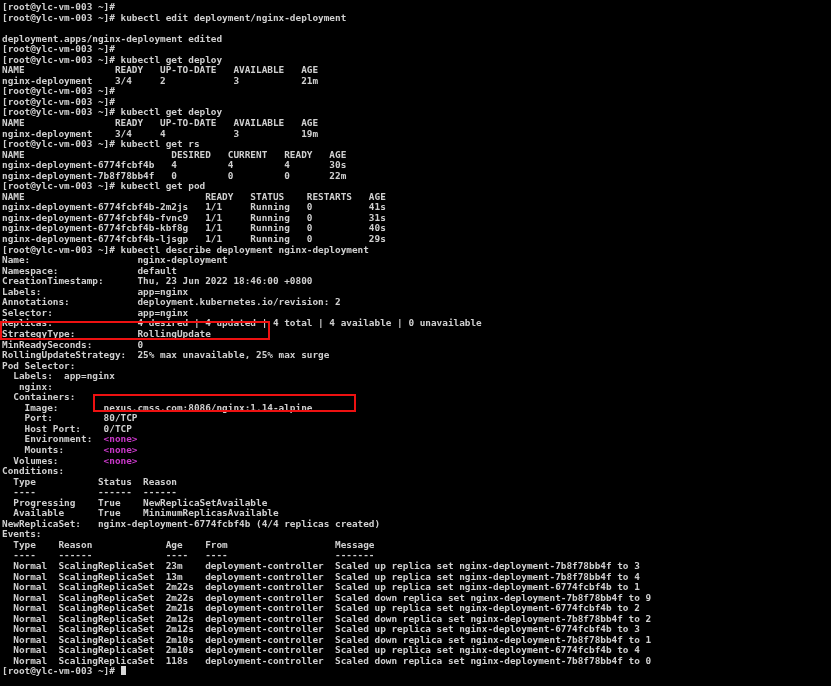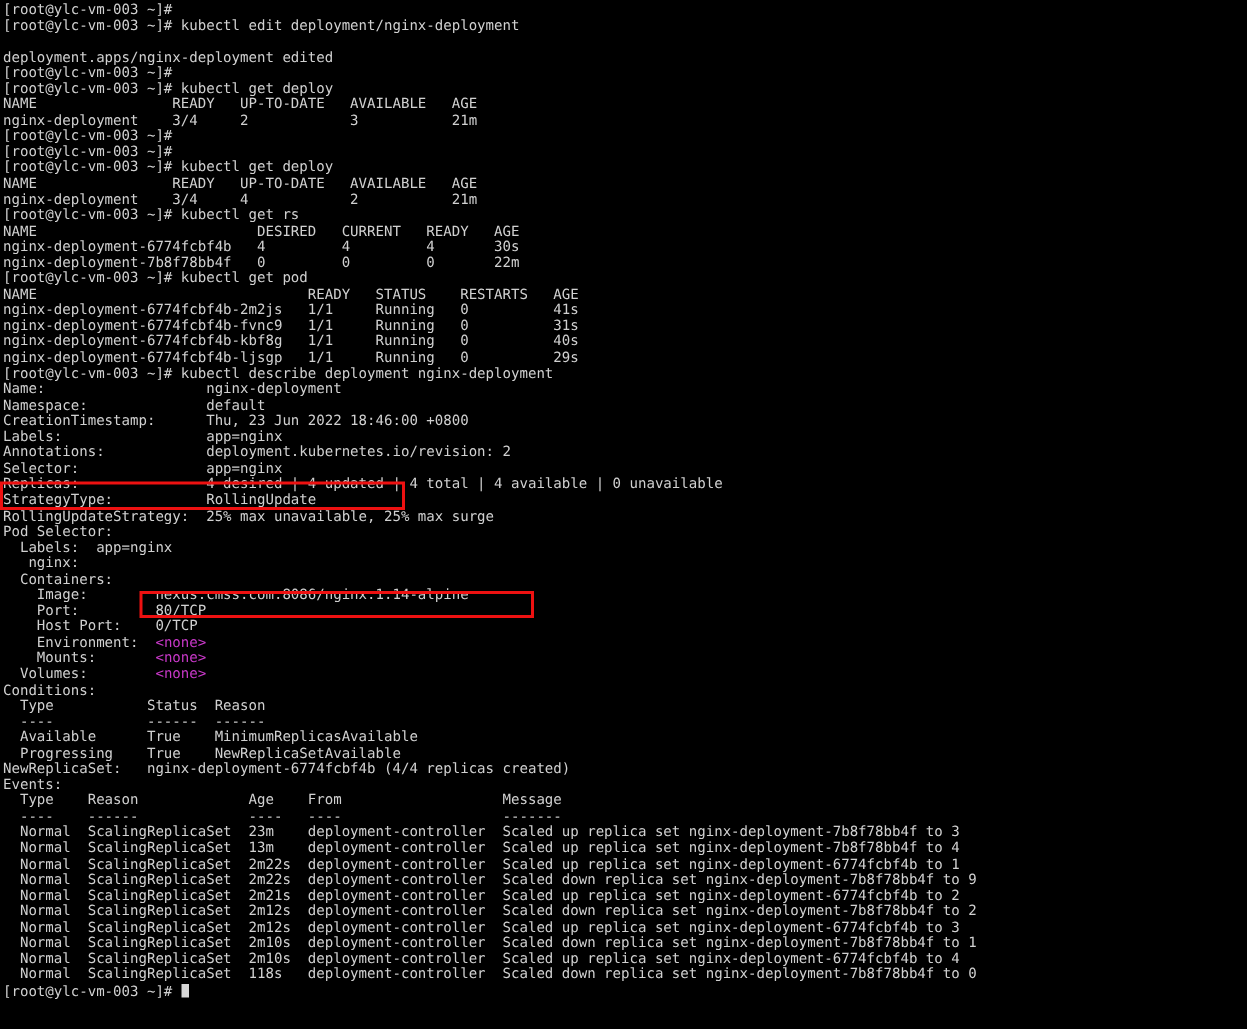--- a/index.html
+++ b/index.html
@@ -13,20 +13,21 @@
     overflow: hidden;
     font-family: "DejaVu Sans Mono", "Liberation Mono", monospace;
   }
   #terminal {
     position: relative;
     width: 665px;
     height: 686px;
     background: #000000;
     padding: 2px 0 0 2px;
     box-sizing: border-box;
+    font-weight: bold;
   }
   .line {
     display: block;
     height: 10.55px;
     line-height: 10.55px;
     font-size: 9.4px;
     letter-spacing: 0px;
     color: #d0d0d0;
     white-space: pre;
     font-family: "DejaVu Sans Mono", "Liberation Mono", monospace;
@@ -70,56 +71,57 @@
       <div class="line blank"> </div>
       <div class="line">deployment.apps/nginx-deployment edited</div>
       <div class="line">[root@ylc-vm-003 ~]#</div>
       <div class="line">[root@ylc-vm-003 ~]# kubectl get deploy</div>
       <div class="line">NAME                READY   UP-TO-DATE   AVAILABLE   AGE</div>
       <div class="line">nginx-deployment    3/4     2            3           21m</div>
       <div class="line">[root@ylc-vm-003 ~]#</div>
       <div class="line">[root@ylc-vm-003 ~]#</div>
       <div class="line">[root@ylc-vm-003 ~]# kubectl get deploy</div>
       <div class="line">NAME                READY   UP-TO-DATE   AVAILABLE   AGE</div>
-      <div class="line">nginx-deployment    3/4     4            2           21m</div>
+      <div class="line">nginx-deployment    3/4     4            3           19m</div>
       <div class="line">[root@ylc-vm-003 ~]# kubectl get rs</div>
       <div class="line">NAME                          DESIRED   CURRENT   READY   AGE</div>
       <div class="line">nginx-deployment-6774fcbf4b   4         4         4       30s</div>
       <div class="line">nginx-deployment-7b8f78bb4f   0         0         0       22m</div>
       <div class="line">[root@ylc-vm-003 ~]# kubectl get pod</div>
       <div class="line">NAME                                READY   STATUS    RESTARTS   AGE</div>
       <div class="line">nginx-deployment-6774fcbf4b-2m2js   1/1     Running   0          41s</div>
       <div class="line">nginx-deployment-6774fcbf4b-fvnc9   1/1     Running   0          31s</div>
       <div class="line">nginx-deployment-6774fcbf4b-kbf8g   1/1     Running   0          40s</div>
       <div class="line">nginx-deployment-6774fcbf4b-ljsgp   1/1     Running   0          29s</div>
       <div class="line">[root@ylc-vm-003 ~]# kubectl describe deployment nginx-deployment</div>
       <div class="line">Name:                   nginx-deployment</div>
       <div class="line">Namespace:              default</div>
       <div class="line">CreationTimestamp:      Thu, 23 Jun 2022 18:46:00 +0800</div>
       <div class="line">Labels:                 app=nginx</div>
       <div class="line">Annotations:            deployment.kubernetes.io/revision: 2</div>
       <div class="line">Selector:               app=nginx</div>
       <div class="line">Replicas:               4 desired | 4 updated | 4 total | 4 available | 0 unavailable</div>
       <div class="line">StrategyType:           RollingUpdate</div>
+      <div class="line">MinReadySeconds:        0</div>
       <div class="line">RollingUpdateStrategy:  25% max unavailable, 25% max surge</div>
       <div class="line">Pod Selector:</div>
       <div class="line">  Labels:  app=nginx</div>
       <div class="line">   nginx:</div>
       <div class="line">  Containers:</div>
       <div class="line">    Image:        nexus.cmss.com:8086/nginx:1.14-alpine</div>
       <div class="line">    Port:         80/TCP</div>
       <div class="line">    Host Port:    0/TCP</div>
       <div class="line">    Environment:  <span class="none">&lt;none&gt;</span></div>
       <div class="line">    Mounts:       <span class="none">&lt;none&gt;</span></div>
       <div class="line">  Volumes:        <span class="none">&lt;none&gt;</span></div>
       <div class="line">Conditions:</div>
       <div class="line">  Type           Status  Reason</div>
       <div class="line">  ----           ------  ------</div>
+      <div class="line">  Progressing    True    NewReplicaSetAvailable</div>
       <div class="line">  Available      True    MinimumReplicasAvailable</div>
-      <div class="line">  Progressing    True    NewReplicaSetAvailable</div>
       <div class="line">NewReplicaSet:   nginx-deployment-6774fcbf4b (4/4 replicas created)</div>
       <div class="line">Events:</div>
       <div class="line">  Type    Reason             Age    From                   Message</div>
       <div class="line">  ----    ------             ----   ----                   -------</div>
       <div class="line">  Normal  ScalingReplicaSet  23m    deployment-controller  Scaled up replica set nginx-deployment-7b8f78bb4f to 3</div>
       <div class="line">  Normal  ScalingReplicaSet  13m    deployment-controller  Scaled up replica set nginx-deployment-7b8f78bb4f to 4</div>
       <div class="line">  Normal  ScalingReplicaSet  2m22s  deployment-controller  Scaled up replica set nginx-deployment-6774fcbf4b to 1</div>
       <div class="line">  Normal  ScalingReplicaSet  2m22s  deployment-controller  Scaled down replica set nginx-deployment-7b8f78bb4f to 9</div>
       <div class="line">  Normal  ScalingReplicaSet  2m21s  deployment-controller  Scaled up replica set nginx-deployment-6774fcbf4b to 2</div>
       <div class="line">  Normal  ScalingReplicaSet  2m12s  deployment-controller  Scaled down replica set nginx-deployment-7b8f78bb4f to 2</div>

